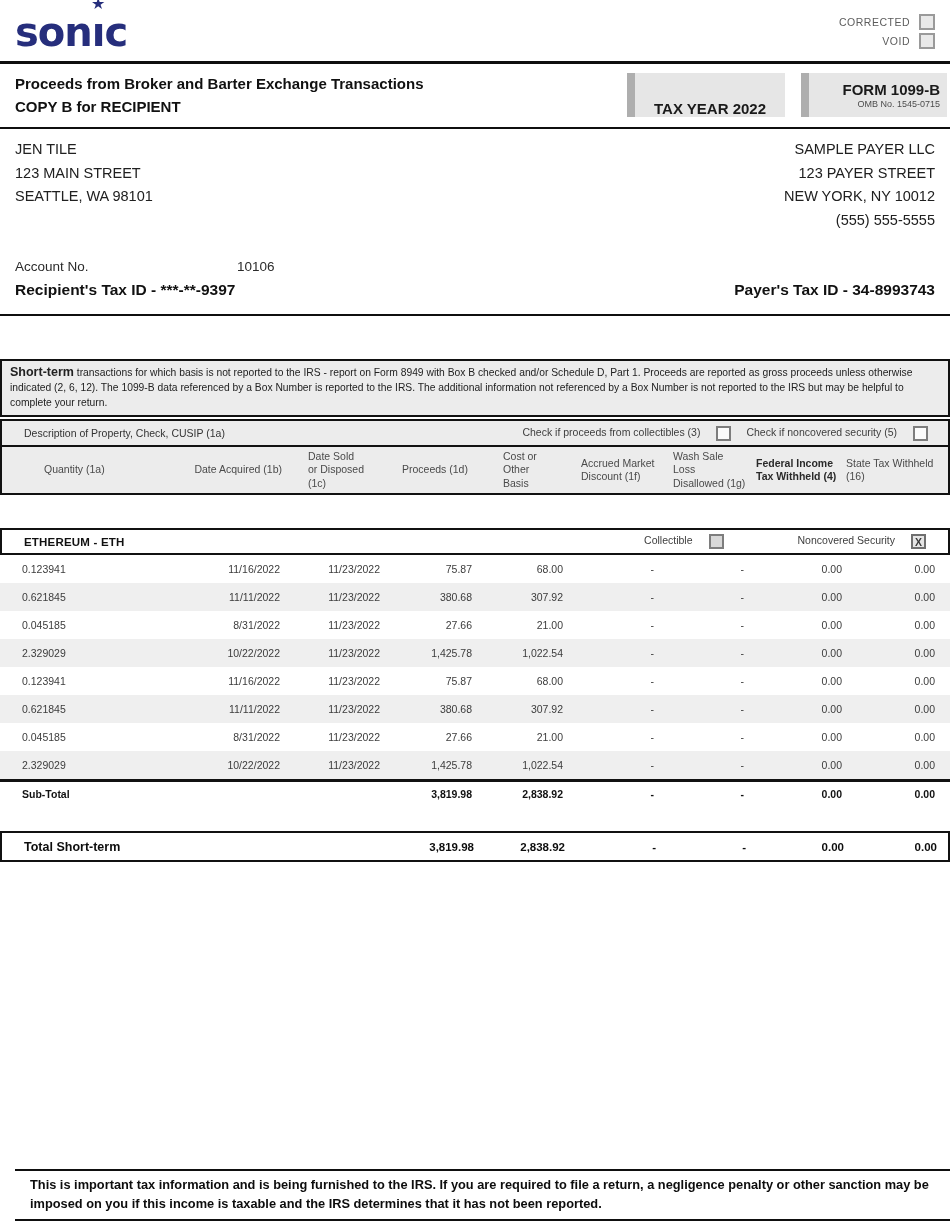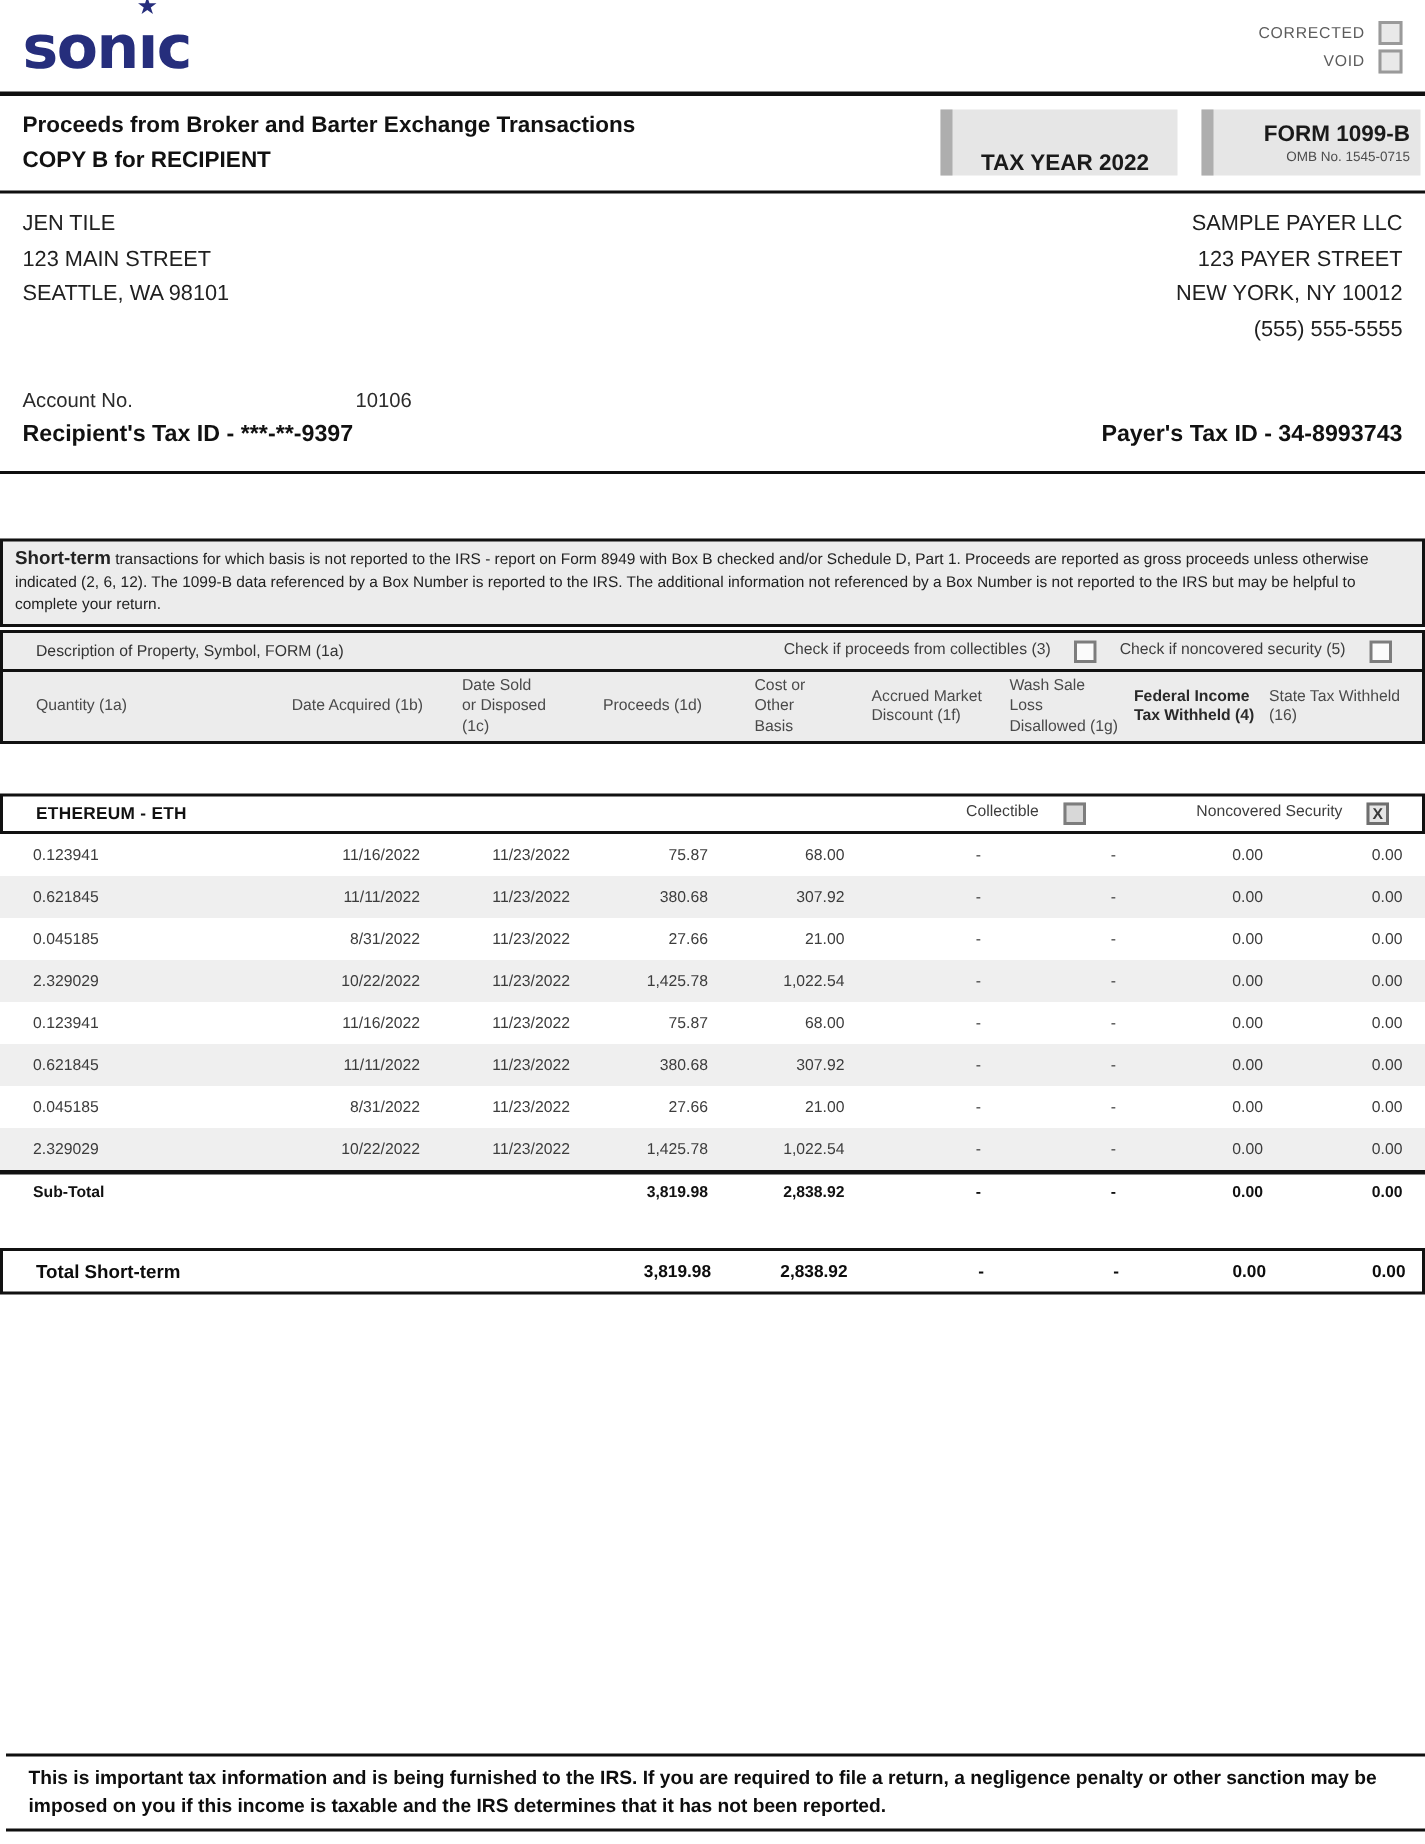--- a/index.html
+++ b/index.html
@@ -62,21 +62,21 @@
   .thead-desc { display:flex; align-items:center; height:26px; padding:0 20px 0 15px;
                 border-bottom:2px solid #111; font-size:10.5px; color:#333; }
   .thead-desc .desc-label { padding-left:7px; }
   .check-group { display:flex; align-items:flex-start; gap:16px; font-size:10.5px; color:#3d3d3d; }
   .check-group.first { margin-left:auto; }
   .check-group.second { margin-left:15px; }
 
   .grid-cols { display:grid; grid-template-columns:170px 95px 100px 92px 91px 91px 90px 98px 93px;
                padding:0 15px; align-items:center; }
   .thead-cols { height:46px; font-size:10.5px; color:#4a4a4a; line-height:13.5px; }
-  .hc1{padding-left:7px;} .hc2{text-align:right;} .hc3{padding-left:26px;}
+  .hc1{padding-left:7px;margin-left:20px;} .hc2{text-align:right;} .hc3{padding-left:26px;}
   .hc4{padding-left:20px;} .hc5{padding-left:29px;} .hc6{padding-left:16px;}
   .hc7{padding-left:17px;} .hc8{padding-left:10px; font-weight:bold; color:#2a2a2a;}
   .hc9{padding-left:2px;}
 
   
   .security-row { margin-top:33px; border:2px solid #111; height:27px;
     display:flex; align-items:center; padding:0 22px 0 15px; background:#fff; }
   .security-name { font-size:11.5px; font-weight:bold; letter-spacing:0.2px; color:#111; padding-left:7px; }
   .security-row .check-group.second { margin-left:74px; }
 
@@ -87,21 +87,21 @@
 
   .subtotal-row { border-top:3px solid #111; height:27px; font-size:10.5px;
                   font-weight:bold; color:#111; }
   .subtotal-row .c1 { font-size:10.5px; }
 
   .total-box { margin-top:25px; border:2px solid #111; }
   .total-row { height:27px; font-weight:bold; color:#0d0d0d; font-size:11.5px; }
   .total-row .c1 { font-size:12.5px; }
 
   
-  .footer { position:absolute; left:4px; right:0; top:1169px;
+  .footer { position:absolute; left:15px; right:0; top:1169px;
     border-top:2.5px solid #0f0f0f; border-bottom:2.5px solid #0f0f0f;
     padding:4px 15px 6px 15px; font-size:12.8px; font-weight:bold;
     line-height:19px; color:#0d0d0d; }
 </style>
 </head>
 <body>
 
 <div class="header-top">
   <div class="logo"><span>son</span><span class="i-wrap"><span class="star">★</span><span>ı</span></span><span>c</span></div>
   <div class="cv-block">
@@ -158,21 +158,21 @@
     <span class="payer-id">Payer's Tax ID - 34-8993743</span>
   </div>
 </div>
 
 <div class="rule-ids"></div>
 
 <div class="notice"><b>Short-term</b><span> transactions for which basis is not reported to the IRS - report on Form 8949 with Box B checked and/or Schedule D, Part 1. Proceeds are reported as gross proceeds unless otherwise indicated (2, 6, 12). The 1099-B data referenced by a Box Number is reported to the IRS. The additional information not referenced by a Box Number is not reported to the IRS but may be helpful to complete your return.</span></div>
 
 <div class="thead-block">
   <div class="thead-desc">
-    <span class="desc-label">Description of Property, Symbol, FORM (1a)</span>
+    <span class="desc-label">Description of Property, Check, CUSIP (1a)</span>
     <span class="check-group first">
       <span>Check if proceeds from collectibles (3)</span>
       <span class="checkbox white"></span>
     </span>
     <span class="check-group second">
       <span>Check if noncovered security (5)</span>
       <span class="checkbox white"></span>
     </span>
   </div>
   <div class="grid-cols thead-cols">

